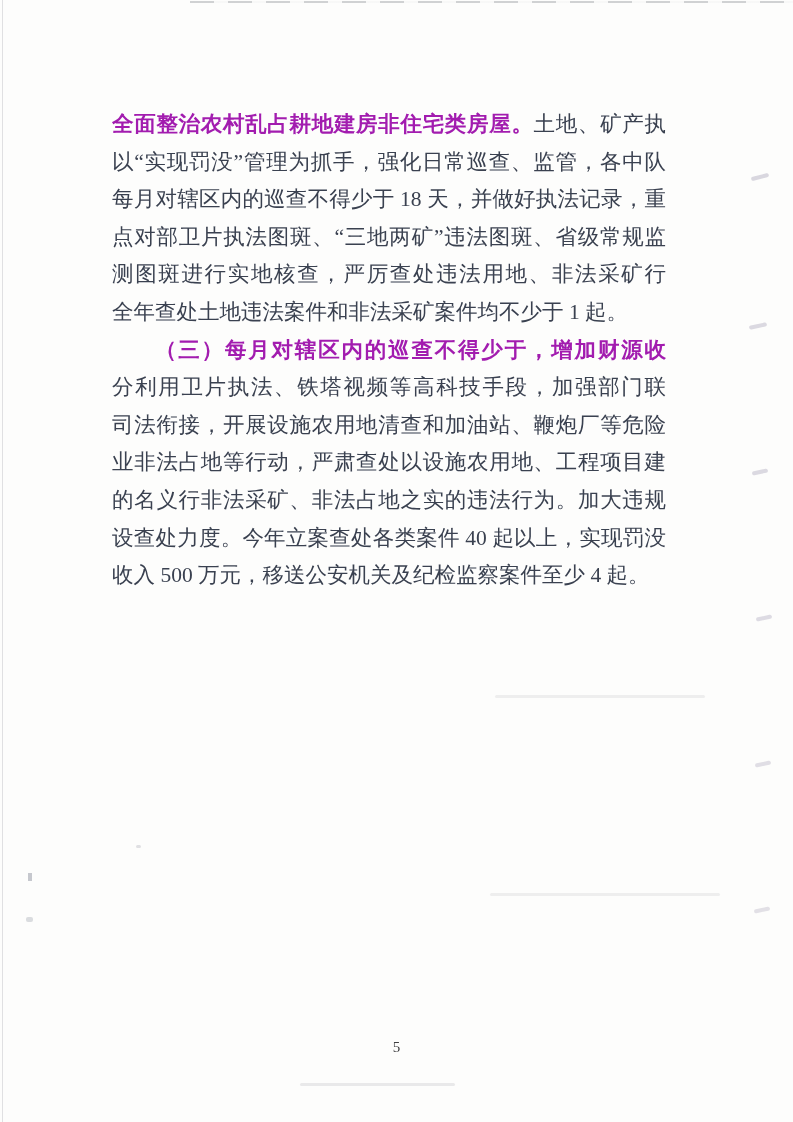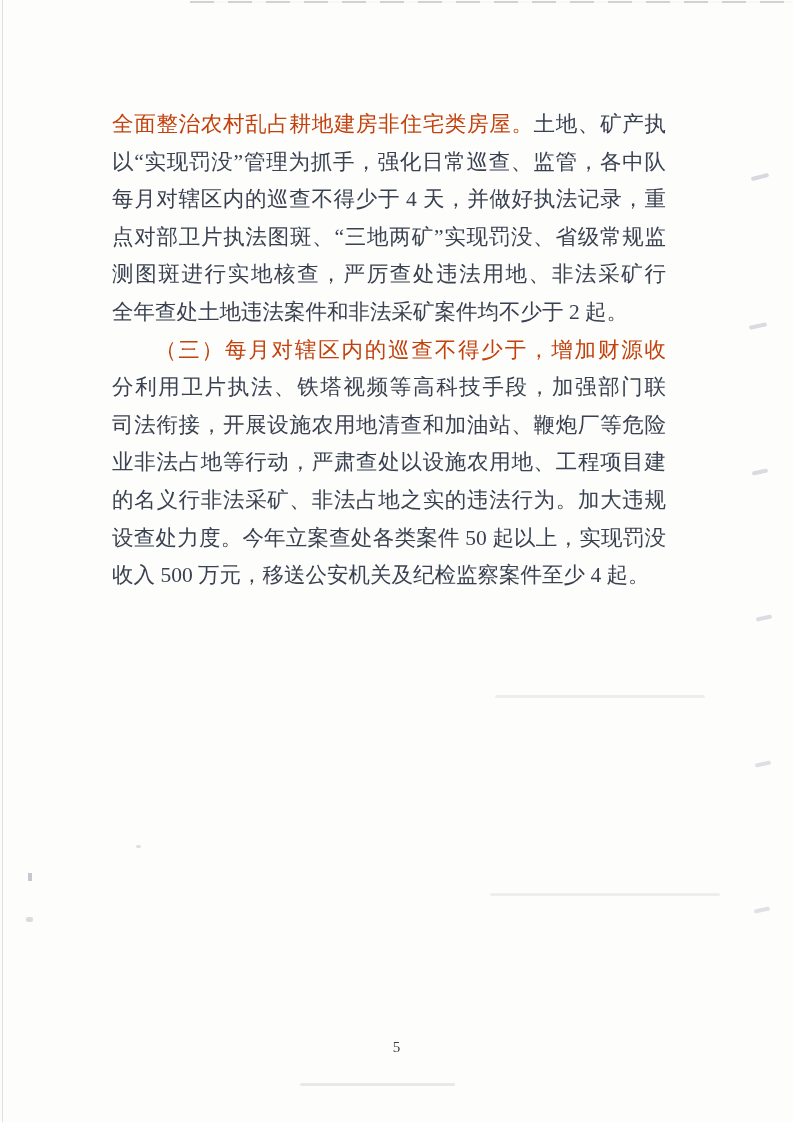--- a/index.html
+++ b/index.html
@@ -21,21 +21,21 @@
     letter-spacing:0;
   }
   .line {
     height:37.6px;
     overflow:hidden;
     text-align:justify;
     text-align-last:justify;
     white-space:normal;
   }
   .line.short { text-align-last:left; }
-  .line .lead-bold { font-weight:normal; color:#c2410c; }
+  .line .lead-bold { font-weight:bold; color:#a21caf; }
   .line.indent { text-indent:2em; }
   
   .page-number {
     position:absolute;
     left:0; top:1039px; width:100%;
     text-align:center;
     font-size:15px;
     color:#3e3e40;
     font-family:"Liberation Serif", serif;
   }
@@ -58,31 +58,31 @@
 
 <div class="page">
 
   <div class="scan-edge-top"></div>
   <div class="scan-edge-left"></div>
 
   <div class="text-block">
 
     <div class="line"><span class="lead-bold">全面整治农村乱占耕地建房非住宅类房屋。</span><span>土地、矿产执法</span></div>
     <div class="line">以“实现罚没”管理为抓手，强化日常巡查、监管，各中队</div>
-    <div class="line">每月对辖区内的巡查不得少于 4 天，并做好执法记录，重</div>
-    <div class="line">点对部卫片执法图斑、“三地两矿”实现罚没、省级常规监</div>
+    <div class="line">每月对辖区内的巡查不得少于 18 天，并做好执法记录，重</div>
+    <div class="line">点对部卫片执法图斑、“三地两矿”违法图斑、省级常规监</div>
     <div class="line">测图斑进行实地核查，严厉查处违法用地、非法采矿行为。</div>
-    <div class="line short">全年查处土地违法案件和非法采矿案件均不少于 2 起。</div>
+    <div class="line short">全年查处土地违法案件和非法采矿案件均不少于 1 起。</div>
 
     <div class="line indent"><span class="lead-bold">（三）每月对辖区内的巡查不得少于，增加财源收入。</span></div>
     <div class="line">分利用卫片执法、铁塔视频等高科技手段，加强部门联动、</div>
     <div class="line">司法衔接，开展设施农用地清查和加油站、鞭炮厂等危险行</div>
     <div class="line">业非法占地等行动，严肃查处以设施农用地、工程项目建设</div>
     <div class="line">的名义行非法采矿、非法占地之实的违法行为。加大违规建</div>
-    <div class="line">设查处力度。今年立案查处各类案件 50 起以上，实现罚没</div>
+    <div class="line">设查处力度。今年立案查处各类案件 40 起以上，实现罚没</div>
     <div class="line short">收入 500 万元，移送公安机关及纪检监察案件至少 4 起。</div>
   </div>
 
   <div class="page-number">5</div>
 
   <div class="speck" style="left:28px; top:873px; width:4px; height:8px; background:rgba(130,135,150,.45);"></div>
   <div class="speck" style="left:26px; top:917px; width:7px; height:5px; background:rgba(140,145,155,.30); border-radius:2px;"></div>
   <div class="speck" style="left:136px; top:845px; width:5px; height:3px; background:rgba(150,150,160,.28); border-radius:2px;"></div>
   <div class="speck" style="left:751px; top:175px; width:18px; height:4px; background:rgba(150,142,168,.35); transform:rotate(-14deg); border-radius:2px;"></div>
   <div class="speck" style="left:749px; top:324px; width:18px; height:4px; background:rgba(150,142,168,.32); transform:rotate(-12deg); border-radius:2px;"></div>

